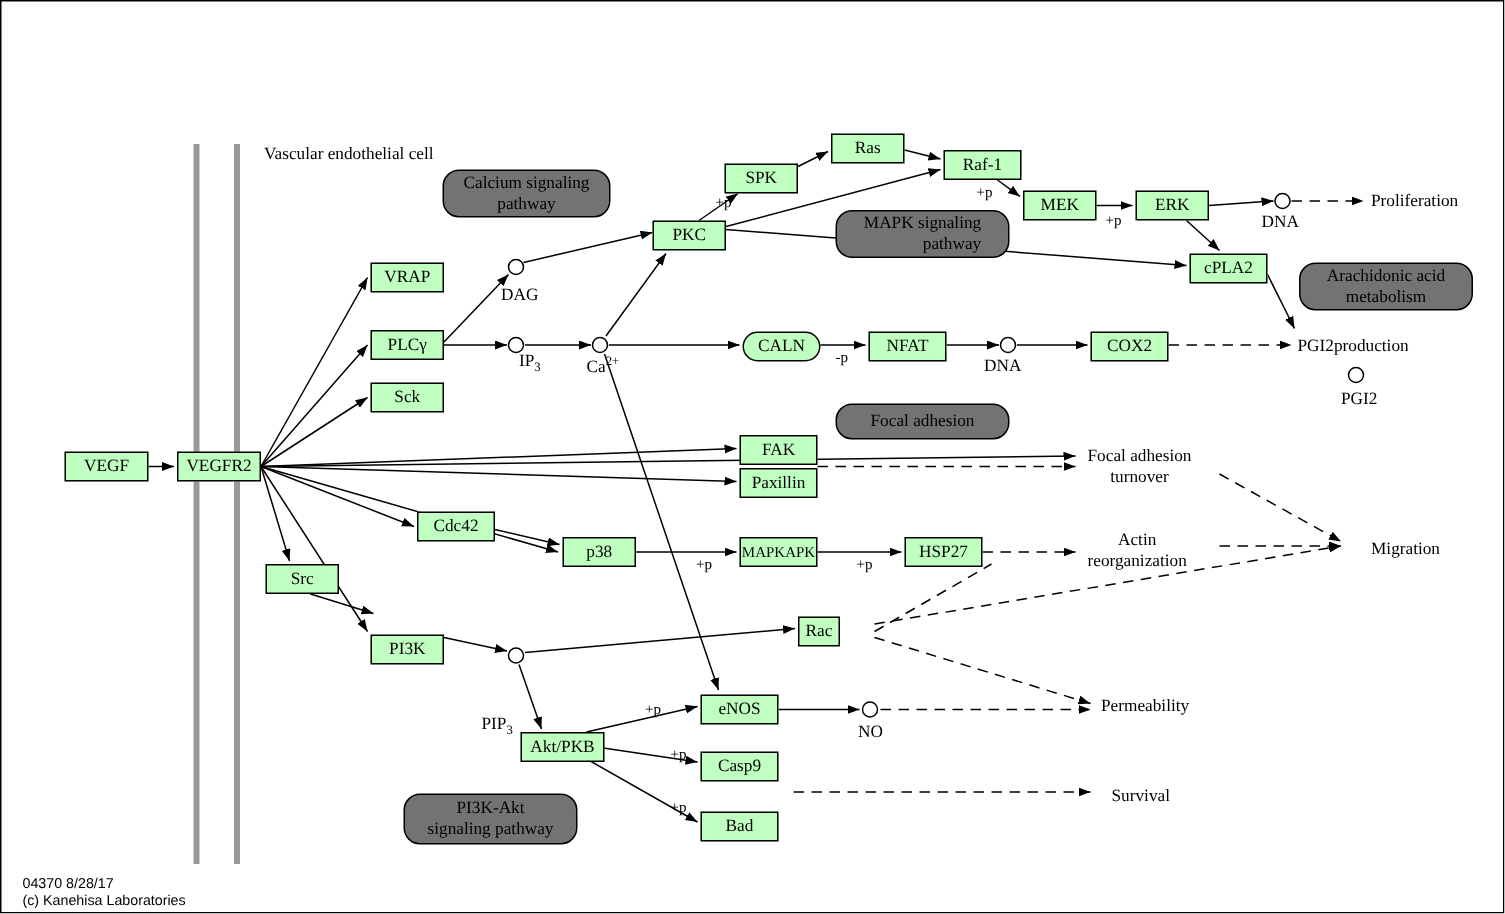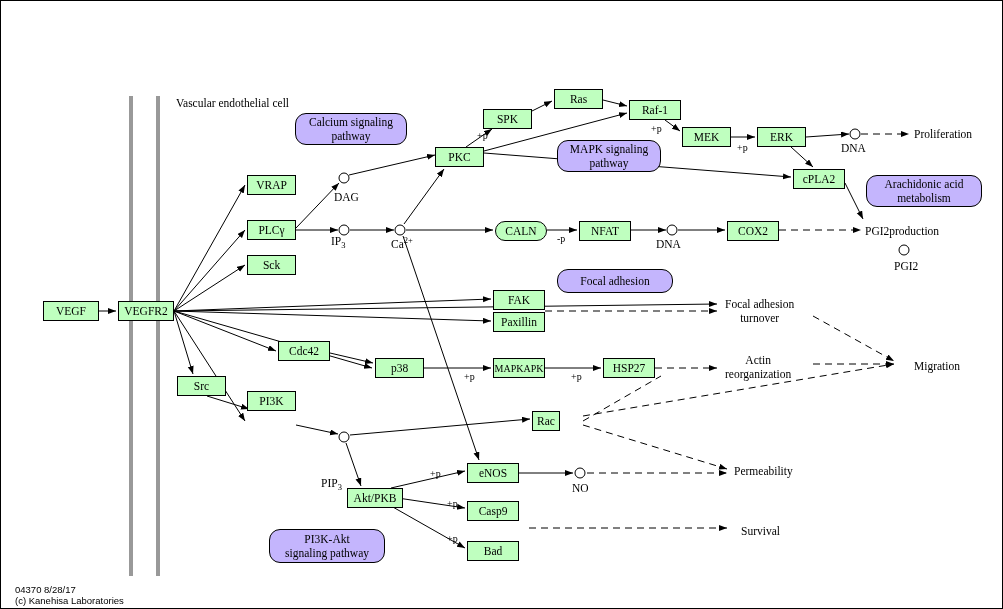--- a/index.html
+++ b/index.html
@@ -41,21 +41,21 @@
     font-size: 11.5px;
     font-family: "Liberation Serif", serif;
     display: flex;
     align-items: center;
     justify-content: center;
     box-sizing: border-box;
     white-space: nowrap;
   }
   .roundbox {
     position: absolute;
-    background: #c4b5fd;
+    background: #737373;
     border: 1px solid #000000;
     border-radius: 11px;
     color: #000000;
     font-size: 11.5px;
     font-family: "Liberation Serif", serif;
     display: flex;
     align-items: center;
     justify-content: center;
     text-align: center;
     line-height: 1.25;
@@ -245,21 +245,21 @@
     </div>
   <div class="gene" style="left:246px;top:254px;width:49px;height:20px;">
       <span>Sck</span>
     </div>
   <div class="gene" style="left:176px;top:375px;width:49px;height:20px;">
       <span>Src</span>
     </div>
   <div class="gene" style="left:277px;top:340px;width:52px;height:20px;">
       <span>Cdc42</span>
     </div>
-  <div class="gene" style="left:246px;top:390px;width:49px;height:20px;">
+  <div class="gene" style="left:246px;top:422px;width:49px;height:20px;">
       <span>PI3K</span>
     </div>
   <div class="gene" style="left:434px;top:146px;width:49px;height:20px;">
       <span>PKC</span>
     </div>
   <div class="gene" style="left:482px;top:108px;width:49px;height:20px;">
       <span>SPK</span>
     </div>
   <div class="gene" style="left:553px;top:88px;width:49px;height:20px;">
       <span>Ras</span>
@@ -313,39 +313,39 @@
       <span>Casp9</span>
     </div>
   <div class="gene" style="left:466px;top:540px;width:52px;height:20px;">
       <span>Bad</span>
     </div>
 
   <div class="roundbox" style="left:294px;top:112px;width:112px;height:32px;">
       <span style="white-space:pre-line;">Calcium signaling
 pathway</span>
     </div>
-  <div class="roundbox" style="left:556px;top:139px;width:104px;height:32px;">
+  <div class="roundbox" style="left:556px;top:139px;width:116px;height:32px;text-align:right;">
       <span style="white-space:pre-line;">MAPK signaling
 pathway</span>
     </div>
   <div class="roundbox" style="left:850px;top:174px;width:116px;height:32px;margin-left:15px;">
       <span style="white-space:pre-line;">Arachidonic acid
 metabolism</span>
     </div>
   <div class="roundbox" style="left:556px;top:268px;width:116px;height:24px;">
       <span style="white-space:pre-line;">Focal adhesion</span>
     </div>
   <div class="roundbox" style="left:268px;top:528px;width:116px;height:34px;">
       <span style="white-space:pre-line;">PI3K-Akt
 signaling pathway</span>
     </div>
 
   <div class="lbl" style="left:333px;top:190px;">DAG</div>
 
-  <div class="lbl" style="left:330px;top:234px;"><span>IP</span><span style="font-size:8.5px;vertical-align:sub;">3</span></div>
+  <div class="lbl" style="left:345px;top:234px;"><span>IP</span><span style="font-size:8.5px;vertical-align:sub;">3</span></div>
 
   <div class="lbl" style="left:390px;top:234px;"><span>Ca</span><span style="font-size:8.5px;vertical-align:super;">2+</span></div>
 
   <div class="lbl" style="left:320px;top:444px;margin-top:32px;"><span>PIP</span><span style="font-size:8.5px;vertical-align:sub;">3</span></div>
 
   <div class="lbl" style="left:571px;top:481px;">NO</div>
   <div class="lbl" style="left:840px;top:141px;">DNA</div>
   <div class="lbl" style="left:655px;top:237px;">DNA</div>
   <div class="lbl" style="left:893px;top:259px;">PGI2</div>
   <div class="lbl" style="left:913px;top:127px;">Proliferation</div>

